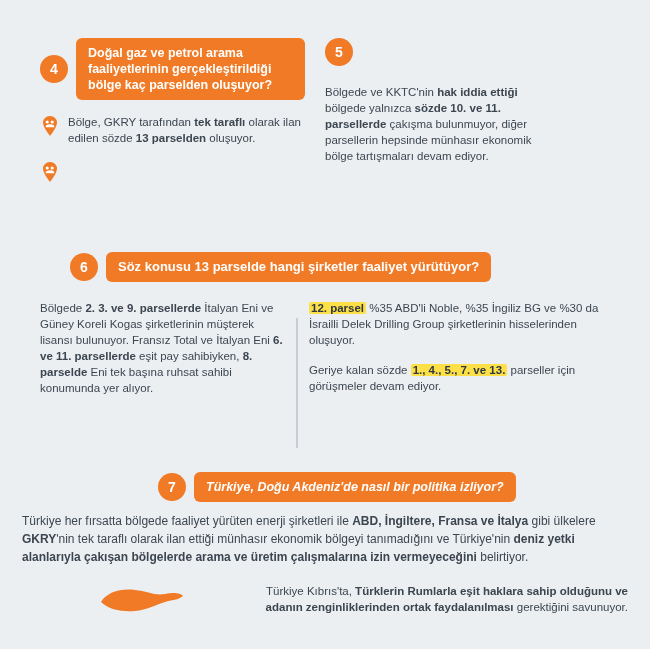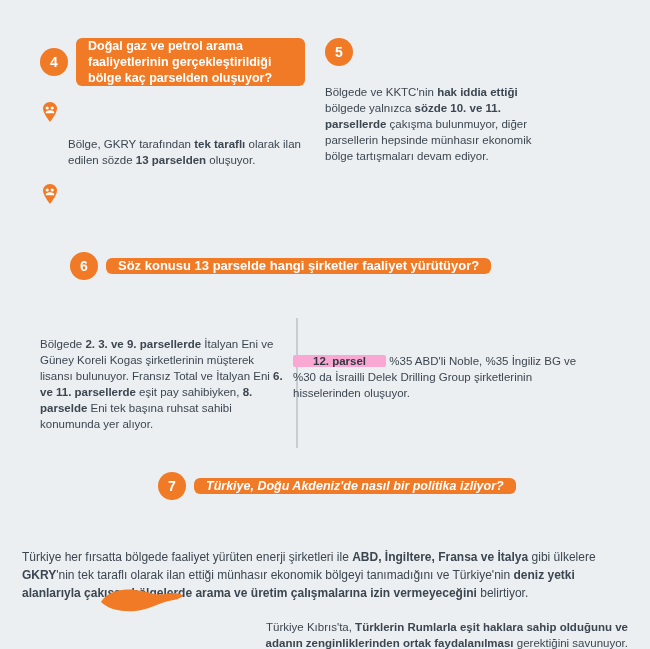--- a/index.html
+++ b/index.html
@@ -18,44 +18,44 @@
     width:28px;height:28px;border-radius:50%;
     background:#f07a25;color:#fff;
     font-weight:bold;font-size:14px;
     display:flex;align-items:center;justify-content:center;
     flex:0 0 28px;
   }
   .qbar{
     background:#f07a25;color:#fff;
     font-weight:bold;font-size:12.5px;line-height:16px;
     border-radius:6px;
-    padding:0 12px;
+    padding:7px 12px;
   }
   .qrow{display:flex;align-items:center;gap:8px;}
 
-  .body-txt{font-size:11.5px;line-height:16px;color:#3c4650;margin-top:36px;}
+  .body-txt{font-size:11.5px;line-height:16px;color:#3c4650;}
 
-  .hl{background:#f9a8d4;padding:0 20px;border-radius:2px;color:#2f3841;font-weight:bold;}
+  .hl{background:#fde047;padding:0 2px;border-radius:2px;color:#2f3841;font-weight:bold;}
 
   
   .pin{width:20px;flex:0 0 20px;margin-top:1px;}
 
   
   #q4{position:absolute;left:40px;top:38px;width:265px;}
   #q5{position:absolute;left:325px;top:38px;width:285px;}
   #q4 .qbar,#q5 .qbar{width:215px;}
 
   .pinrow{display:flex;gap:8px;margin-top:14px;}
 
   #q5body{margin-top:18px;width:225px;}
 
   #q6{position:absolute;left:70px;top:252px;width:520px;}
   #q6 .qbar{display:inline-block;font-size:13px;}
 
-  #q6cols{position:absolute;left:40px;top:300px;width:575px;display:flex;gap:8px;align-items:center;}
+  #q6cols{position:absolute;left:40px;top:300px;width:575px;display:flex;gap:24px;}
   #q6left{width:245px;padding-left:0;}
   #q6right{width:300px;}
   #q6right p{margin:0 0 14px 0;}
 
   .vline{position:absolute;left:296px;top:318px;width:2px;height:130px;background:#c8cdd3;}
 
   #q7{position:absolute;left:158px;top:472px;}
   #q7 .qbar{font-size:12.5px;font-style:italic;}
 
   #para1{position:absolute;left:22px;top:512px;width:608px;font-size:12px;line-height:18px;}
@@ -111,20 +111,21 @@
       <div class="qbar">Söz konusu 13 parselde hangi şirketler faaliyet yürütüyor?</div>
     </div>
   </div>
 
   <div class="vline"></div>
 
   <div id="q6cols">
     <div id="q6left" class="body-txt"><span>Bölgede </span><span style="font-weight: bold;">2. 3. ve 9. parsellerde</span><span> İtalyan Eni ve Güney Koreli Kogas şirketlerinin müşterek lisansı bulunuyor. Fransız Total ve İtalyan Eni </span><span style="font-weight: bold;">6. ve 11. parsellerde</span><span> eşit pay sahibiyken, </span><span style="font-weight: bold;">8. parselde</span><span> Eni tek başına ruhsat sahibi konumunda yer alıyor.</span></div>
     <div id="q6right" class="body-txt">
       <p><span class="hl" style="font-weight: bold;">12. parsel</span><span> %35 ABD'li Noble, %35 İngiliz BG ve %30 da İsrailli Delek Drilling Group şirketlerinin hisselerinden oluşuyor.</span></p>
+      <p><span>Geriye kalan sözde </span><span class="hl" style="font-weight: bold;">1., 4., 5., 7. ve 13.</span><span> parseller için görüşmeler devam ediyor.</span></p>
     </div>
   </div>
 
   <div id="q7">
     <div class="qrow">
       <div class="qnum">7</div>
       <div class="qbar">Türkiye, Doğu Akdeniz'de nasıl bir politika izliyor?</div>
     </div>
   </div>
 

